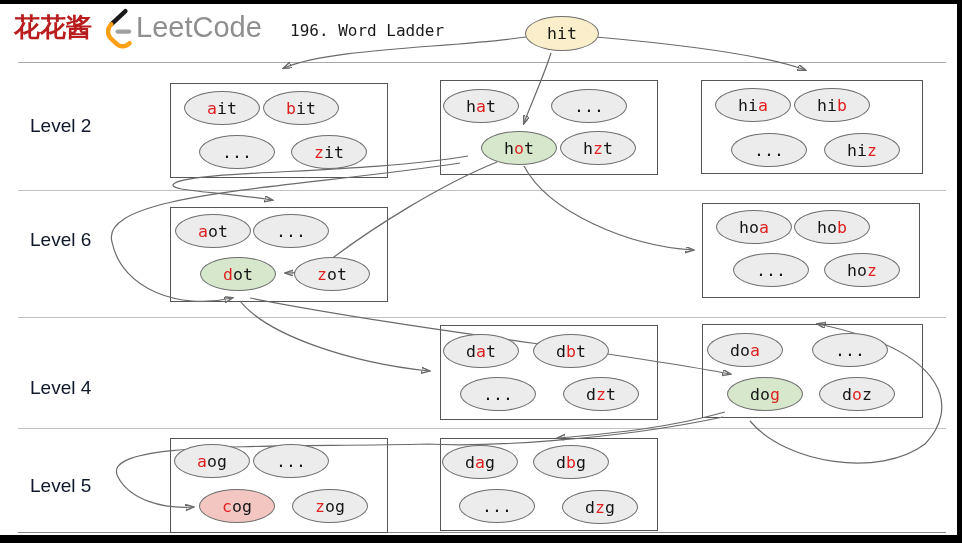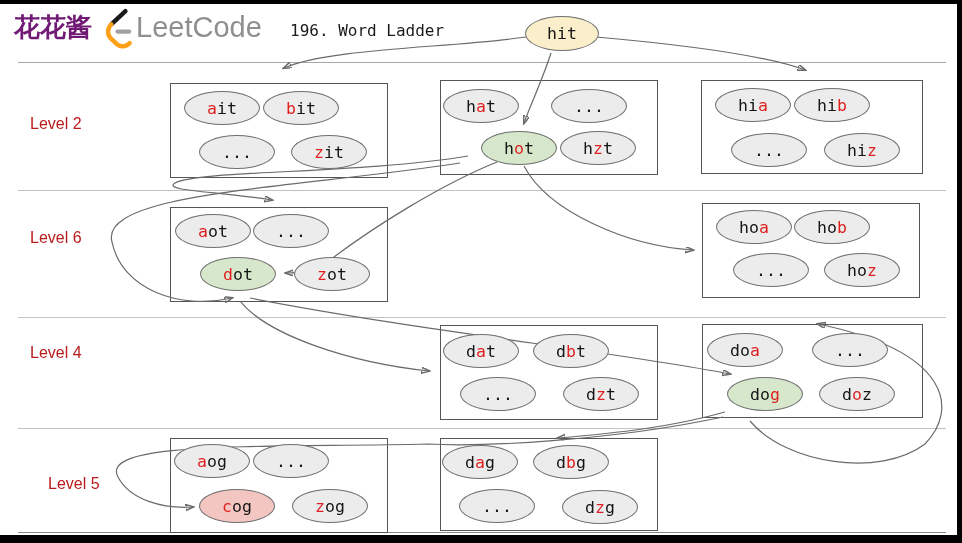--- a/index.html
+++ b/index.html
@@ -4,35 +4,35 @@
 <style>
   html,body{margin:0;padding:0}
   body{
     width:962px;height:543px;position:relative;background:#fff;overflow:hidden;
     font-family:"Liberation Sans",sans-serif;
   }
   .bar{position:absolute;background:#000;z-index:20}
   .sep{position:absolute;left:18px;width:928px;height:1px;background:#c2c2c2;z-index:1}
   #stage{position:absolute;left:0;top:0;width:962px;height:543px}
   .box{position:absolute;border:1.5px solid #555;background:#fff;z-index:2;box-sizing:border-box}
-  .lvl{position:absolute;font-size:16px;color:#b91c1c;z-index:3}
+  .lvl{position:absolute;font-size:19px;color:#0f172a;z-index:3}
   .node{
     position:absolute;display:flex;align-items:center;justify-content:center;
     border:1.3px solid #6f6f6f;border-radius:50%;background:var(--node_gray,#ececec);
     font-family:"DejaVu Sans Mono","Liberation Mono",monospace;font-size:16.5px;color:#151515;
     z-index:6;box-sizing:border-box;letter-spacing:0;
   }
   .node.green{background:var(--visited_green,#d7e7cc)}
   .node.pink{background:var(--target_pink,#f3c6c2)}
   .node.start{background:var(--start_fill,#faefca)}
   .node .red{color:var(--red_letter,#e01f1f)}
   #arrows{position:absolute;left:0;top:0;z-index:5;pointer-events:none}
   #arrows path{fill:none;stroke:#6a6a6a;stroke-width:1.2}
   .hdr{position:absolute;z-index:10;white-space:nowrap}
-  #brand{left:14px;top:10px;font-size:26px;font-weight:600;color:#701a75}
+  #brand{left:14px;top:10px;font-size:26px;font-weight:600;color:#b91c1c}
   #logotext{left:136px;top:11px;font-size:29px;color:var(--logo_gray,#8f8f8f)}
   #title{left:290px;top:21px;font-family:"DejaVu Sans Mono","Liberation Mono",monospace;font-size:16px;color:#1a1a1a}
   #logoicon{left:97px;top:8px;position:absolute;z-index:10}
 </style>
 </head>
 <body>
 
 <div class="bar" style="left:0;top:0;width:962px;height:4px"></div>
 <div class="bar" style="left:0;top:535px;width:962px;height:8px"></div>
 <div class="bar" style="left:957px;top:0;width:5px;height:543px"></div>
@@ -48,22 +48,22 @@
 
 <div class="sep" style="top:62px;background:#a8a8a8"></div>
 <div class="sep" style="top:190px"></div>
 <div class="sep" style="top:317px"></div>
 <div class="sep" style="top:428px"></div>
 <div class="sep" style="top:532px;background:#888"></div>
 
 <div id="stage">
     <div class="lvl" style="left: 30px; top: 115px;">Level 2</div>
     <div class="lvl" style="left: 30px; top: 229px;">Level 6</div>
-    <div class="lvl" style="left: 30px; top: 344px;">Level 4</div>
-    <div class="lvl" style="left: 48px; top: 475px;">Level 5</div>
+    <div class="lvl" style="left: 30px; top: 377px;">Level 4</div>
+    <div class="lvl" style="left: 30px; top: 475px;">Level 5</div>
     <div class="box" style="left: 170px; top: 83px; width: 218px; height: 95px;"></div>
     <div class="node" style="left: 184px; top: 91px; width: 76px; height: 34px;">
       <span class="red">a</span>
       <span>i</span>
       <span>t</span>
     </div>
     <div class="node" style="left: 263px; top: 91px; width: 76px; height: 34px;">
       <span class="red">b</span>
       <span>i</span>
       <span>t</span>

